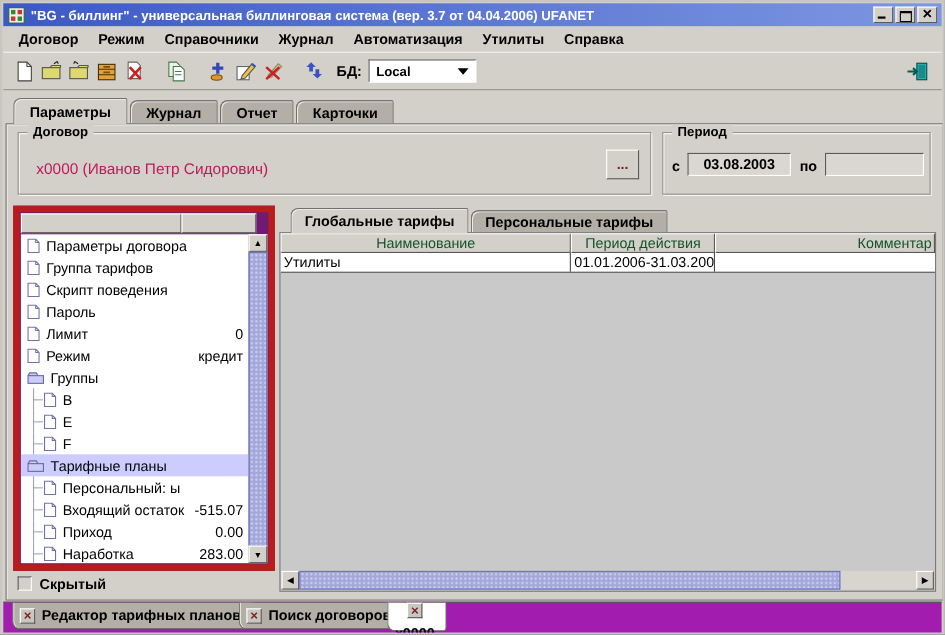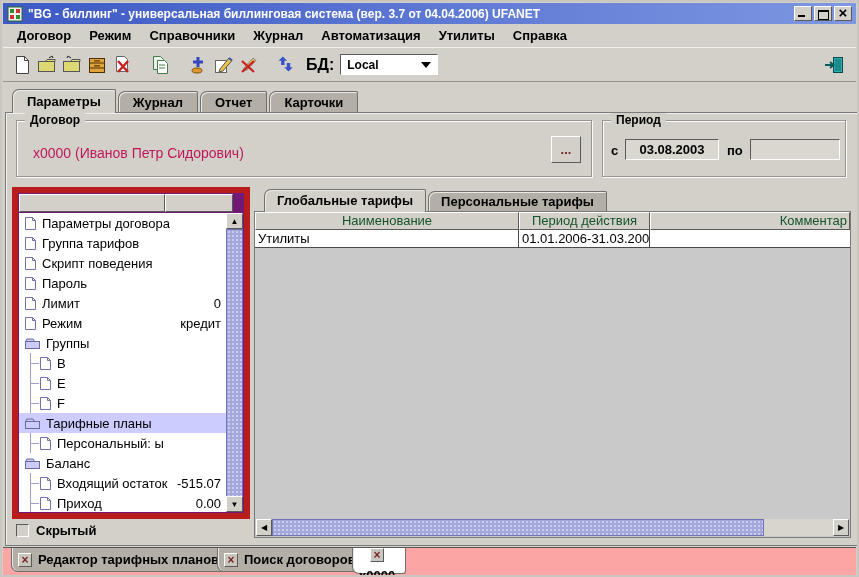--- a/index.html
+++ b/index.html
@@ -31,21 +31,21 @@
   .menubar { position:absolute; left:1px; top:22px; right:1px; height:23px;
     display:flex; align-items:center; padding-left:5px; background:#d3d0c9; }
   .menu-item { font-size:13px; font-weight:bold; color:#000; padding:2px 9px; cursor:default; }
 
   
   .toolbar { position:absolute; left:1px; top:45px; right:1px; height:35px;
     background:#d3d0c9; border-top:1px solid #f2f0ec; border-bottom:1px solid #979389;
     display:flex; align-items:center; padding:0 6px; }
   .tbtn { width:25px; height:26px; display:flex; align-items:center; justify-content:center; cursor:default; }
   .tgap { width:13px; }
-  .db-label { font-size:16px; font-weight:bold; margin:0 6px 0 8px; }
+  .db-label { font-size:13px; font-weight:bold; margin:0 6px 0 8px; }
   .db-select { width:98px; height:21px; background:#fff; display:flex; align-items:center;
     padding-left:6px; font-size:12px; font-weight:bold; position:relative; cursor:default; }
   .db-select .caret { position:absolute; right:6px; top:7px; width:0; height:0;
     border:5px solid transparent; border-top:6px solid #000; }
   .exit-wrap { margin-left:auto; margin-right:4px; }
 
   
   .tabstrip { position:absolute; left:10px; top:87px; height:24px; display:flex; align-items:flex-end; }
   .tab { height:22px; line-height:21px; padding:0 14px; font-size:13px; font-weight:bold;
     background:#b3afa7; border:1px solid #6f6f6f; border-bottom:none;
@@ -122,21 +122,21 @@
     overflow:hidden; white-space:nowrap; flex:0 0 auto; cursor:default; }
   .hcell:last-child { text-align:right; padding-right:2px; flex:1 1 auto; }
   .tbody-row { position:absolute; left:0; top:18px; right:0; height:18px; display:flex; background:#fff;
     border-bottom:1px solid #4a4a4a; cursor:default; }
   .bcell { font-size:13px; line-height:17px; padding-left:3px; border-right:1px solid #4a4a4a;
     overflow:hidden; white-space:nowrap; flex:0 0 auto; }
   .bcell:last-child { border-right:none; flex:1 1 auto; }
 
   
   .bottombar { position:absolute; left:1px; right:1px; top:545px; height:29px;
-    border-top:1px solid #5a5a5a; background:#fca5a5; }
+    border-top:1px solid #5a5a5a; background:#a21caf; }
   .btab { position:absolute; top:0; height:24px; display:flex; align-items:center; gap:6px;
     padding:0 10px 0 6px; font-size:13px; font-weight:bold; background:#b3afa7;
     border:1px solid #6f6f6f; border-top:none; border-radius:0 0 3px 7px;
     box-shadow:inset 1px 0 0 #eceae5; cursor:default; white-space:nowrap; }
   .btab.active { background:#ffffff; height:26px; z-index:2; }
   .btab-close { width:14px; height:14px; background:#c9c6bf; color:#7a2424; font-weight:bold;
     font-size:12px; line-height:12px; text-align:center; cursor:default; }
   .btab-close::after { content:"×"; }
 
   svg { display:block; }
@@ -402,30 +402,20 @@
         </div>
         <div class="trow">
           <span class="conn"></span>
           <span class="ticon">
             <svg width="13" height="15">
               <path d="M1.5 1.5 h7 l3 3 v9 h-10 z" fill="#fff" stroke="#7272aa"></path>
               <path d="M8.5 1.5 v3 h3" fill="none" stroke="#7272aa"></path>
             </svg>
           </span>
           <span class="tlabel">Персональный: ы</span>
-          <span class="tvalue"></span>
-        </div>
-        <div class="trow">
-          <span class="ticon">
-            <svg width="17" height="13">
-              <path d="M1.5 4.5 l1.5 -2.5 h6 l1.5 2.5" fill="#ccccf8" stroke="#6a6aa0"></path>
-              <rect x="1.5" y="4.5" width="14" height="7" fill="#ccccf8" stroke="#6a6aa0"></rect>
-            </svg>
-          </span>
-          <span class="tlabel">Баланс</span>
           <span class="tvalue"></span>
         </div>
         <div class="trow">
           <span class="conn"></span>
           <span class="ticon">
             <svg width="13" height="15">
               <path d="M1.5 1.5 h7 l3 3 v9 h-10 z" fill="#fff" stroke="#7272aa"></path>
               <path d="M8.5 1.5 v3 h3" fill="none" stroke="#7272aa"></path>
             </svg>
           </span>

